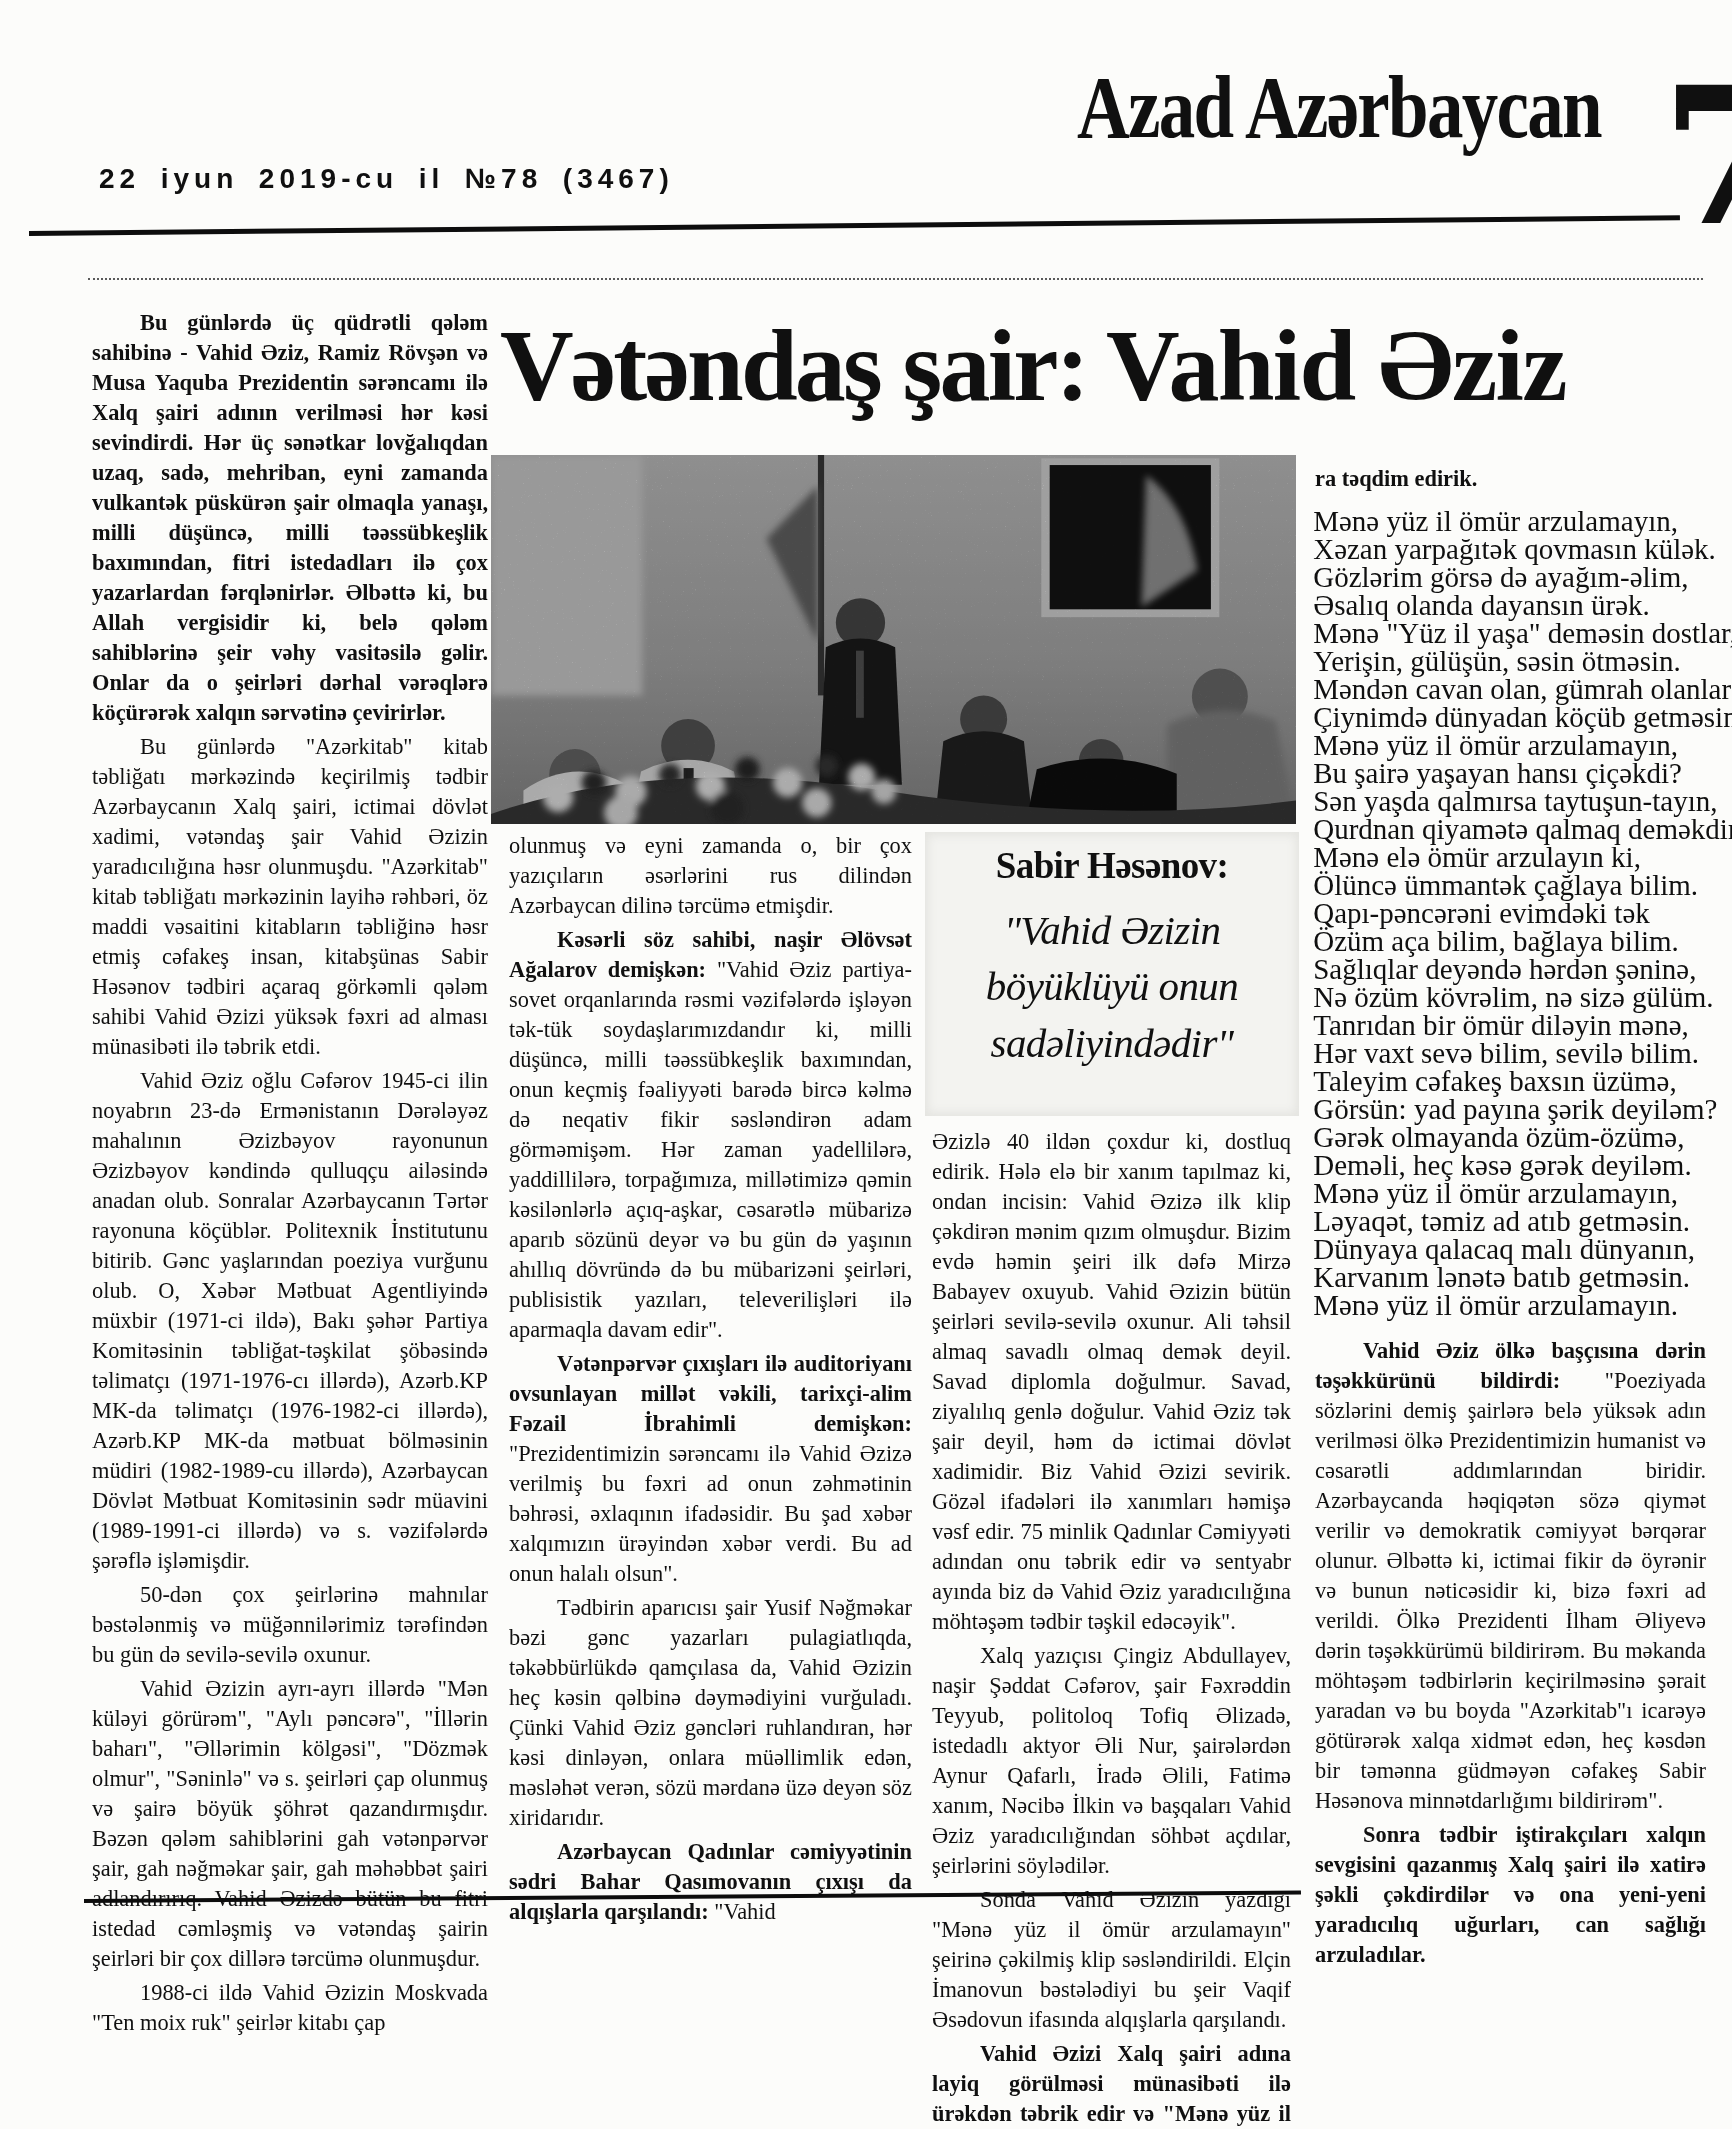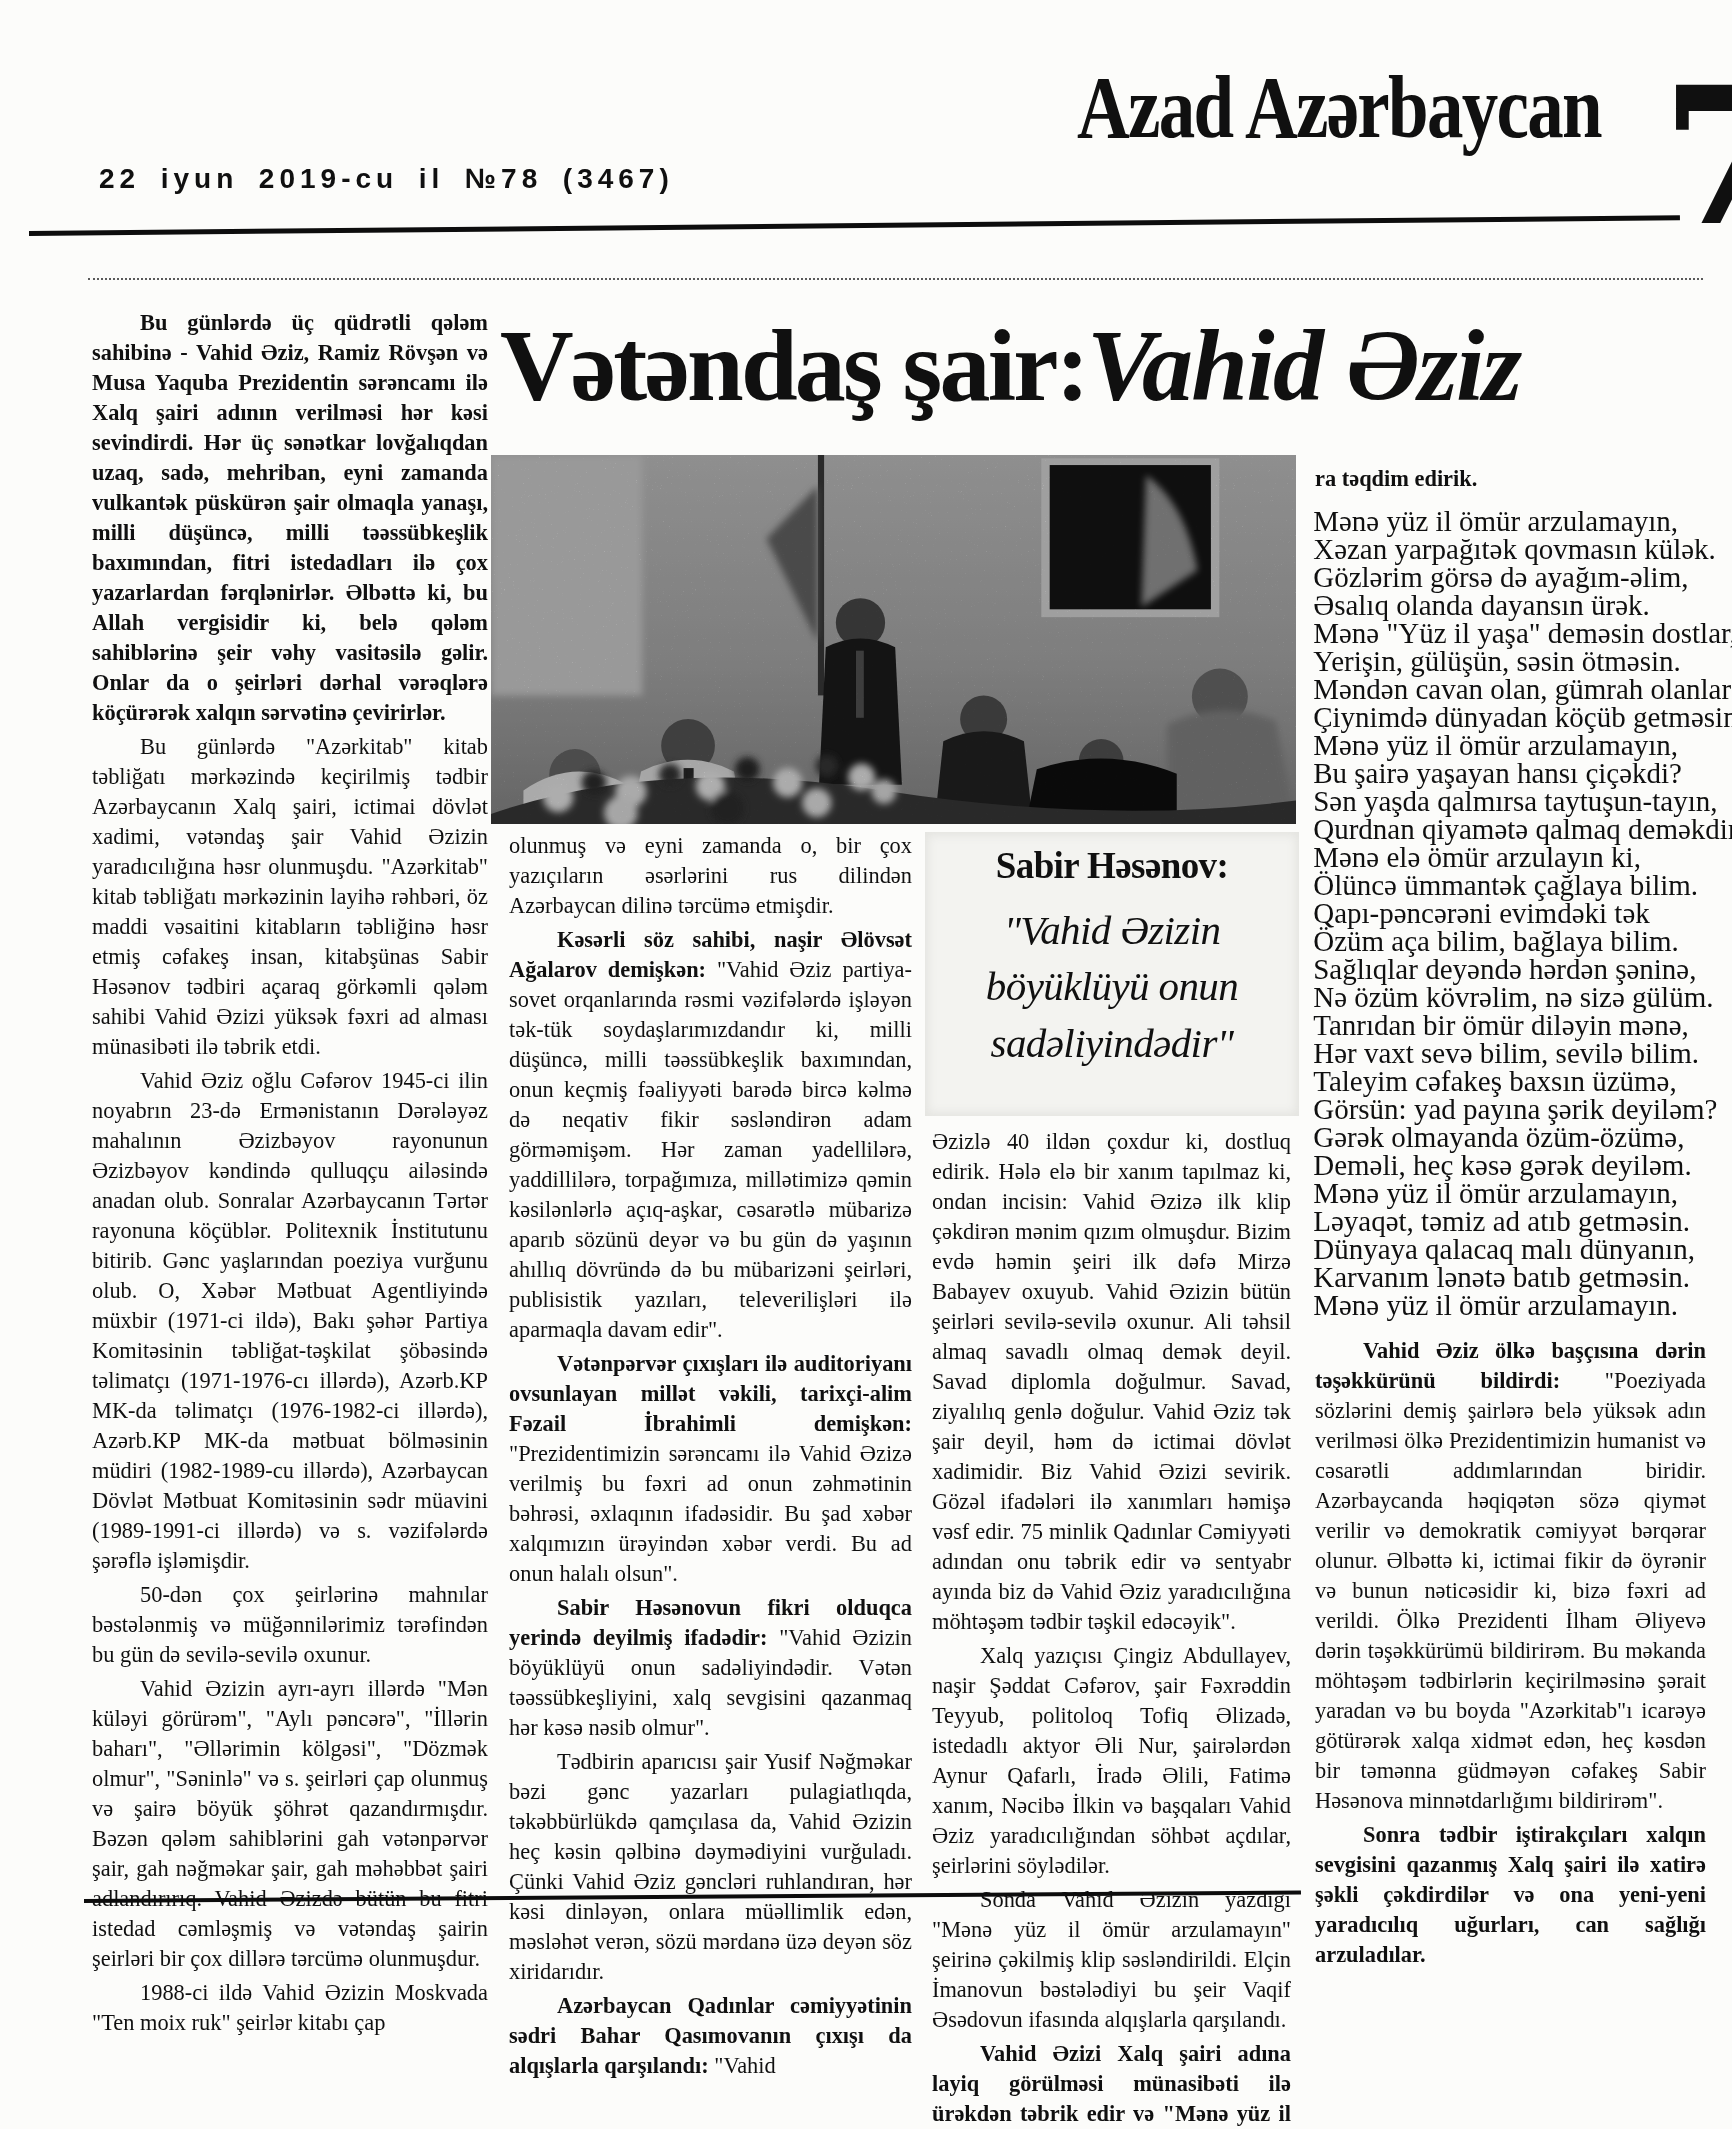--- a/index.html
+++ b/index.html
@@ -16,21 +16,21 @@
            font-family:"DejaVu Serif",serif;}
   .header-rule{position:absolute;left:29px;top:231px;width:1651px;height:5px;background:#0d0d0d;
                transform:rotate(-0.55deg);transform-origin:left center;}
   .dotted-rule{position:absolute;left:88px;top:278px;width:1615px;height:0;
                border-top:2.2px dotted #5a5a5a;}
 
   
   .headline{position:absolute;left:500px;top:300px;width:1226px;height:157px;
             font-size:102px;white-space:nowrap;line-height:1.3;}
   .headline .roman{font-weight:bold;letter-spacing:-2.8px;}
-  .headline .ital{font-style:italic;font-weight:600;letter-spacing:-1.7px;}
+  .headline .ital{font-weight:600;margin-left:19px;letter-spacing:-1.7px;}
 
   
   .photo{position:absolute;left:491px;top:455px;width:805px;height:369px;}
   .photo svg{display:block;width:100%;height:100%;}
 
   
   .pullquote{position:absolute;left:925px;top:832px;width:374px;height:284px;text-align:center;
              background:#f3f3f0;box-shadow:0 0 10px 3.4px #e4e4e0 inset;}
   .pq-speaker{font-size:37px;font-weight:bold;margin-top:12.3px;letter-spacing:-0.6px;}
   .pq-text{font-size:41px;font-style:italic;line-height:1.38;margin-top:14.6px;letter-spacing:-0.6px;}
@@ -145,21 +145,20 @@
     <p>Vahid Əziz oğlu Cəfərov 1945-ci ilin noyabrın 23-də Ermənistanın Dərələyəz mahalının Əzizbəyov rayonunun Əzizbəyov kəndində qulluqçu ailəsində anadan olub. Sonralar Azərbaycanın Tərtər rayonuna köçüblər. Politexnik İnstitutunu bitirib. Gənc yaşlarından poeziya vurğunu olub. O, Xəbər Mətbuat Agentliyində müxbir (1971-ci ildə), Bakı şəhər Partiya Komitəsinin təbliğat-təşkilat şöbəsində təlimatçı (1971-1976-cı illərdə), Azərb.KP MK-da təlimatçı (1976-1982-ci illərdə), Azərb.KP MK-da mətbuat bölməsinin müdiri (1982-1989-cu illərdə), Azərbaycan Dövlət Mətbuat Komitəsinin sədr müavini (1989-1991-ci illərdə) və s. vəzifələrdə şərəflə işləmişdir.</p>
     <p>50-dən çox şeirlərinə mahnılar bəstələnmiş və müğənnilərimiz tərəfindən bu gün də sevilə-sevilə oxunur.</p>
     <p>Vahid Əzizin ayrı-ayrı illərdə "Mən küləyi görürəm", "Aylı pəncərə", "İllərin baharı", "Əllərimin kölgəsi", "Dözmək olmur", "Səninlə" və s. şeirləri çap olunmuş və şairə böyük şöhrət qazandırmışdır. Bəzən qələm sahiblərini gah vətənpərvər şair, gah nəğməkar şair, gah məhəbbət şairi adlandırırıq. Vahid Əzizdə bütün bu fitri istedad cəmləşmiş və vətəndaş şairin şeirləri bir çox dillərə tərcümə olunmuşdur.</p>
     <p>1988-ci ildə Vahid Əzizin Moskvada "Ten moix ruk" şeirlər kitabı çap</p>
   </div>
 
   <div class="col col2">
     <p class="noindent">olunmuş və eyni zamanda o, bir çox yazıçıların əsərlərini rus dilindən Azərbaycan dilinə tərcümə etmişdir.</p>
     <p><span class="lead">Kəsərli söz sahibi, naşir Əlövsət Ağalarov demişkən:</span><span> "Vahid Əziz partiya-sovet orqanlarında rəsmi vəzifələrdə işləyən tək-tük soydaşlarımızdandır ki, milli düşüncə, milli təəssübkeşlik baxımından, onun keçmiş fəaliyyəti barədə bircə kəlmə də neqativ fikir səsləndirən adam görməmişəm. Hər zaman yadellilərə, yaddillilərə, torpağımıza, millətimizə qəmin kəsilənlərlə açıq-aşkar, cəsarətlə mübarizə aparıb sözünü deyər və bu gün də yaşının ahıllıq dövründə də bu mübarizəni şeirləri, publisistik yazıları, televerilişləri ilə aparmaqla davam edir".</span></p>
     <p><span class="lead">Vətənpərvər çıxışları ilə auditoriyanı ovsunlayan millət vəkili, tarixçi-alim Fəzail İbrahimli demişkən:</span><span> "Prezidentimizin sərəncamı ilə Vahid Əzizə verilmiş bu fəxri ad onun zəhmətinin bəhrəsi, əxlaqının ifadəsidir. Bu şad xəbər xalqımızın ürəyindən xəbər verdi. Bu ad onun halalı olsun".</span></p>
-    <p><span class="lead">Sabir Həsənovun fikri olduqca yerində deyilmiş ifadədir:</span><span> "Vahid Əzizin böyüklüyü onun sadəliyindədir. Vətən təəssübkeşliyini, xalq sevgisini qazanmaq hər kəsə nəsib olmur".</span></p>
     <p>Tədbirin aparıcısı şair Yusif Nəğməkar bəzi gənc yazarları pulagiatlıqda, təkəbbürlükdə qamçılasa da, Vahid Əzizin heç kəsin qəlbinə dəymədiyini vurğuladı. Çünki Vahid Əziz gəncləri ruhlandıran, hər kəsi dinləyən, onlara müəllimlik edən, məsləhət verən, sözü mərdanə üzə deyən söz xiridarıdır.</p>
     <p><span class="lead">Azərbaycan Qadınlar cəmiyyətinin sədri Bahar Qasımovanın çıxışı da alqışlarla qarşılandı:</span><span> "Vahid</span></p>
   </div>
 
   <div class="col col3">
     <p class="noindent">Əzizlə 40 ildən çoxdur ki, dostluq edirik. Hələ elə bir xanım tapılmaz ki, ondan incisin: Vahid Əzizə ilk klip çəkdirən mənim qızım olmuşdur. Bizim evdə həmin şeiri ilk dəfə Mirzə Babayev oxuyub. Vahid Əzizin bütün şeirləri sevilə-sevilə oxunur. Ali təhsil almaq savadlı olmaq demək deyil. Savad diplomla doğulmur. Savad, ziyalılıq genlə doğulur. Vahid Əziz tək şair deyil, həm də ictimai dövlət xadimidir. Biz Vahid Əzizi sevirik. Gözəl ifadələri ilə xanımları həmişə vəsf edir. 75 minlik Qadınlar Cəmiyyəti adından onu təbrik edir və sentyabr ayında biz də Vahid Əziz yaradıcılığına möhtəşəm tədbir təşkil edəcəyik".</p>
     <p>Xalq yazıçısı Çingiz Abdullayev, naşir Şəddat Cəfərov, şair Fəxrəddin Teyyub, politoloq Tofiq Əlizadə, istedadlı aktyor Əli Nur, şairələrdən Aynur Qafarlı, İradə Əlili, Fatimə xanım, Nəcibə İlkin və başqaları Vahid Əziz yaradıcılığından söhbət açdılar, şeirlərini söylədilər.</p>
     <p>Sonda Vahid Əzizin yazdığı "Mənə yüz il ömür arzulamayın" şeirinə çəkilmiş klip səsləndirildi. Elçin İmanovun bəstələdiyi bu şeir Vaqif Əsədovun ifasında alqışlarla qarşılandı.</p>
     <p class="bold">Vahid Əzizi Xalq şairi adına layiq görülməsi münasibəti ilə ürəkdən təbrik edir və "Mənə yüz il ömür arzulamayın" şeirini oxucula-</p>
   </div>

